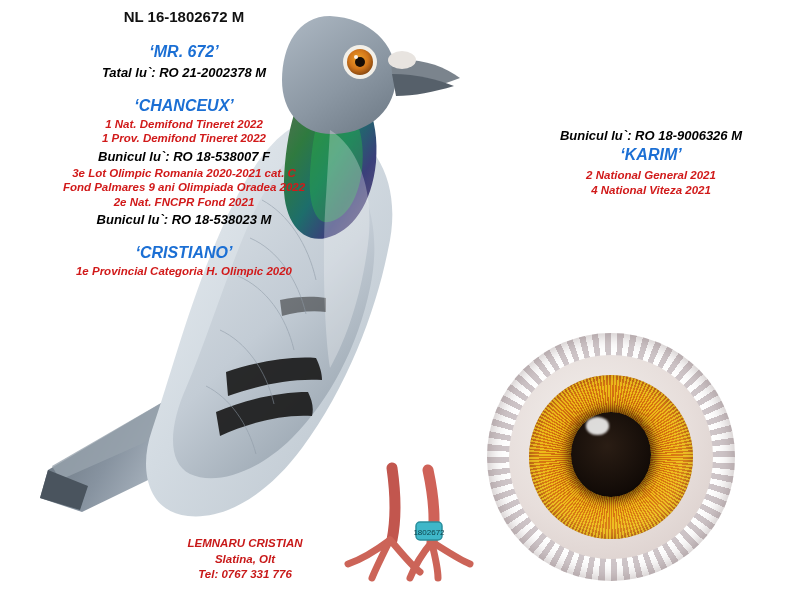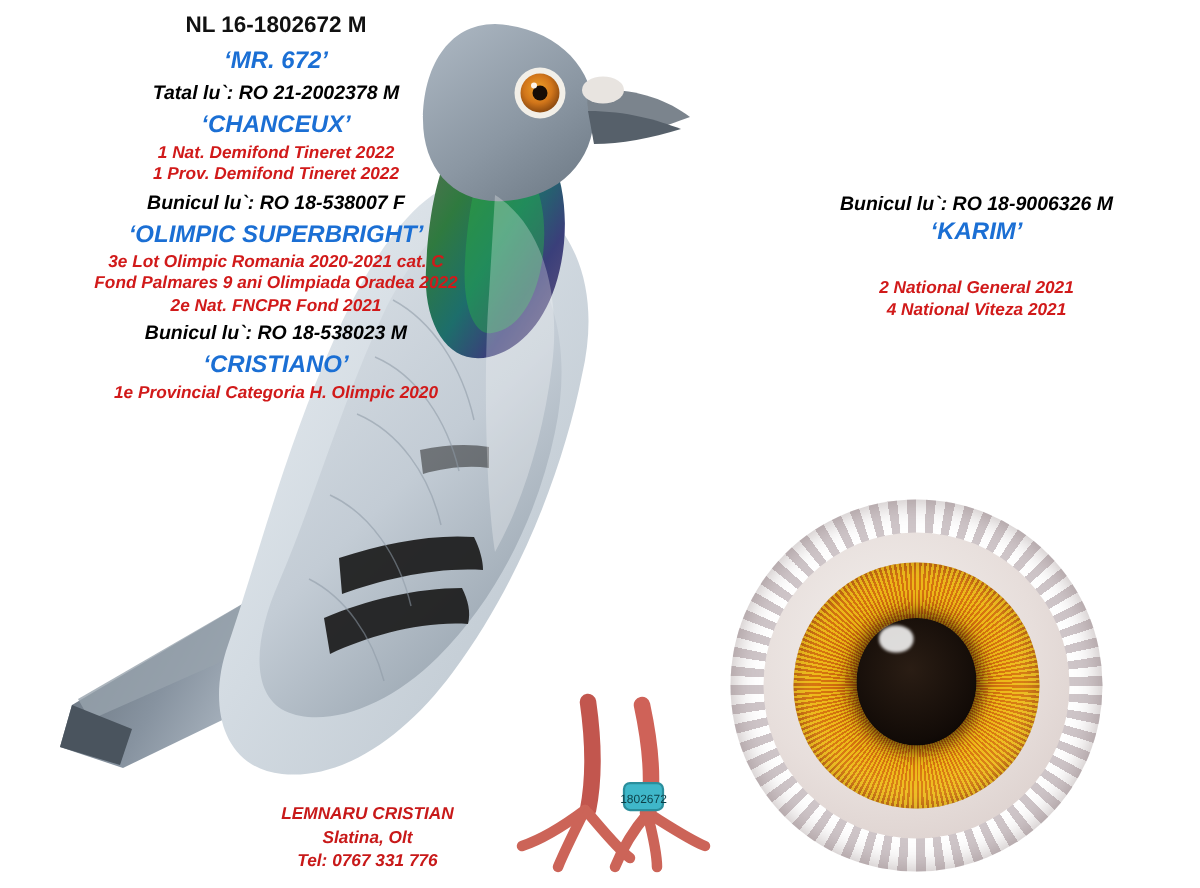--- a/index.html
+++ b/index.html
@@ -45,26 +45,26 @@
   }
   .l-title {
     color: #111111;
     font-weight: bold;
     font-size: 15px;
     font-style: normal;
   }
 
   
   #left-col { left: 4px; top: 8px; width: 360px; }
-  #left-col .l-blue { margin: 4px 0 1px; font-style: italic; }
+  #left-col .l-blue { margin: 15px 0 1px; font-style: italic; }
   #left-col .l-dark { margin: 3px 0 1px; }
 
   
   #right-col { left: 508px; top: 128px; width: 286px; }
-  #right-col .l-blue { margin: 1px 0 20px; }
+  #right-col .l-blue { margin: 1px 0 3px; }
 
   
   #breeder { left: 120px; top: 536px; width: 250px; }
   #breeder .line {
     color: #c81919;
     font-weight: bold;
     font-style: italic;
     font-size: 11.5px;
     line-height: 1.35;
   }
@@ -293,21 +293,20 @@
   </div>
 
   <div class="txtblock" id="left-col">
     <span class="line l-title">NL 16-1802672 M</span>
     <span class="line l-blue">‘MR. 672’</span>
     <span class="line l-dark">Tatal lu`: RO 21-2002378 M</span>
     <span class="line l-blue">‘CHANCEUX’</span>
     <span class="line l-red">1 Nat. Demifond Tineret 2022</span>
     <span class="line l-red">1 Prov. Demifond Tineret 2022</span>
     <span class="line l-dark">Bunicul lu`: RO 18-538007 F</span>
-    <span class="line l-blue">‘OLIMPIC SUPERBRIGHT’</span>
     <span class="line l-red">3e Lot Olimpic Romania 2020-2021 cat. C</span>
     <span class="line l-red">Fond Palmares 9 ani Olimpiada Oradea 2022</span>
     <span class="line l-red">2e Nat. FNCPR Fond 2021</span>
     <span class="line l-dark">Bunicul lu`: RO 18-538023 M</span>
     <span class="line l-blue">‘CRISTIANO’</span>
     <span class="line l-red">1e Provincial Categoria H. Olimpic 2020</span>
   </div>
 
   <div class="txtblock" id="right-col">
     <span class="line l-dark">Bunicul lu`: RO 18-9006326 M</span>

